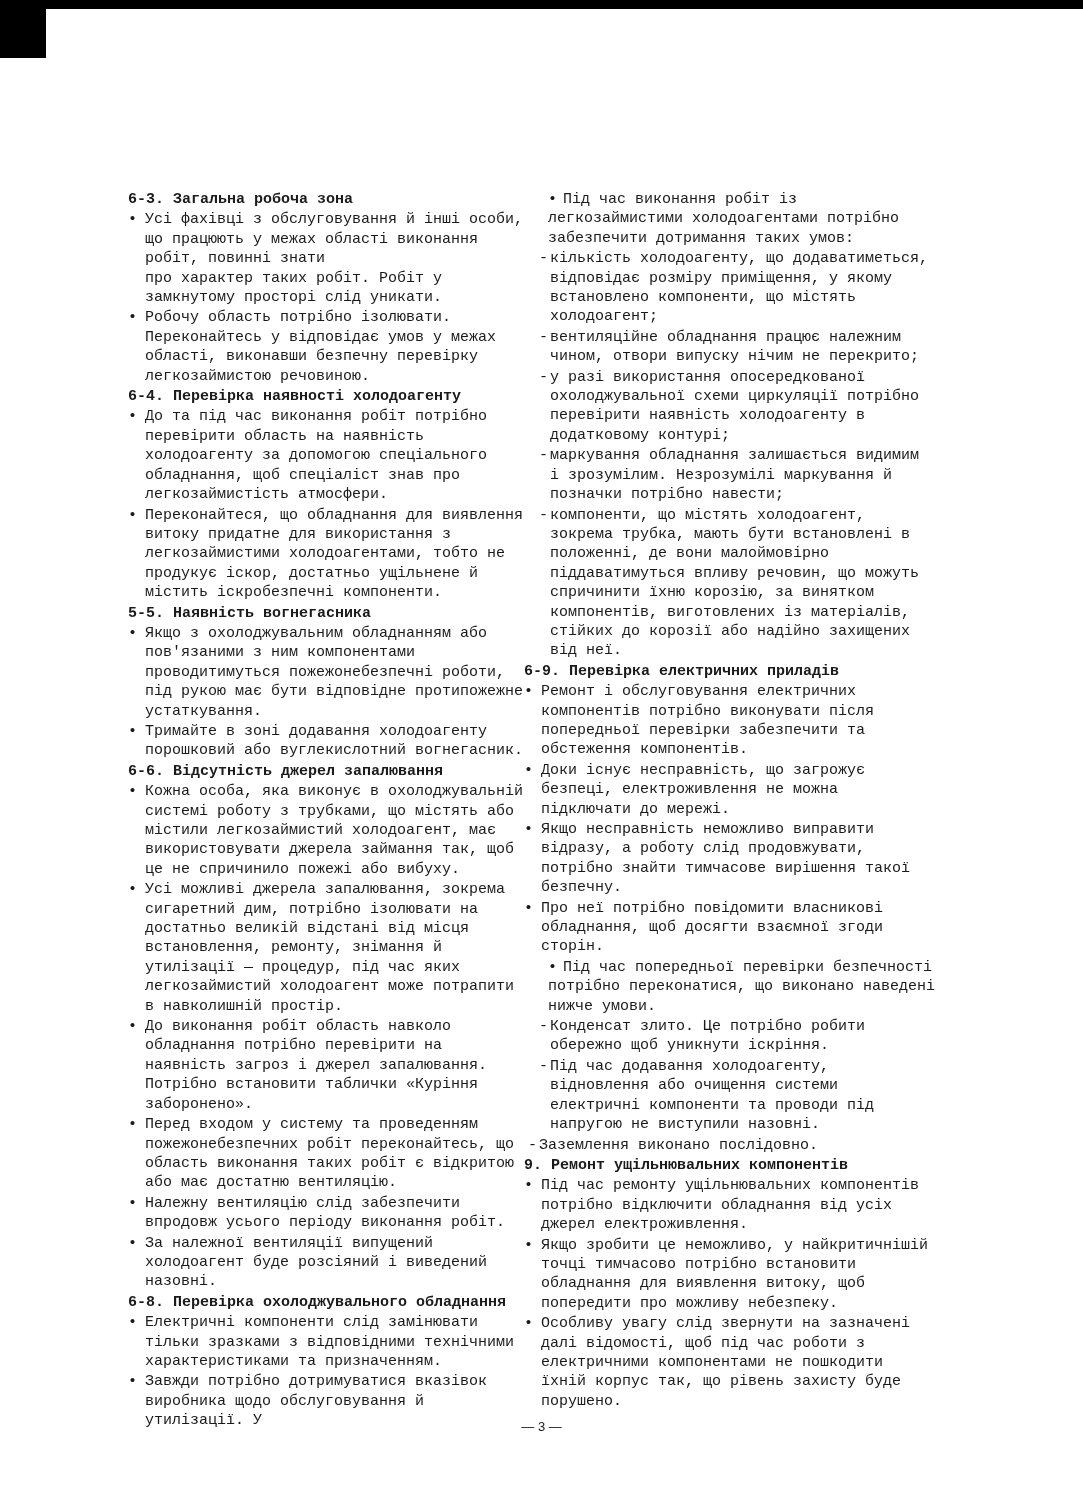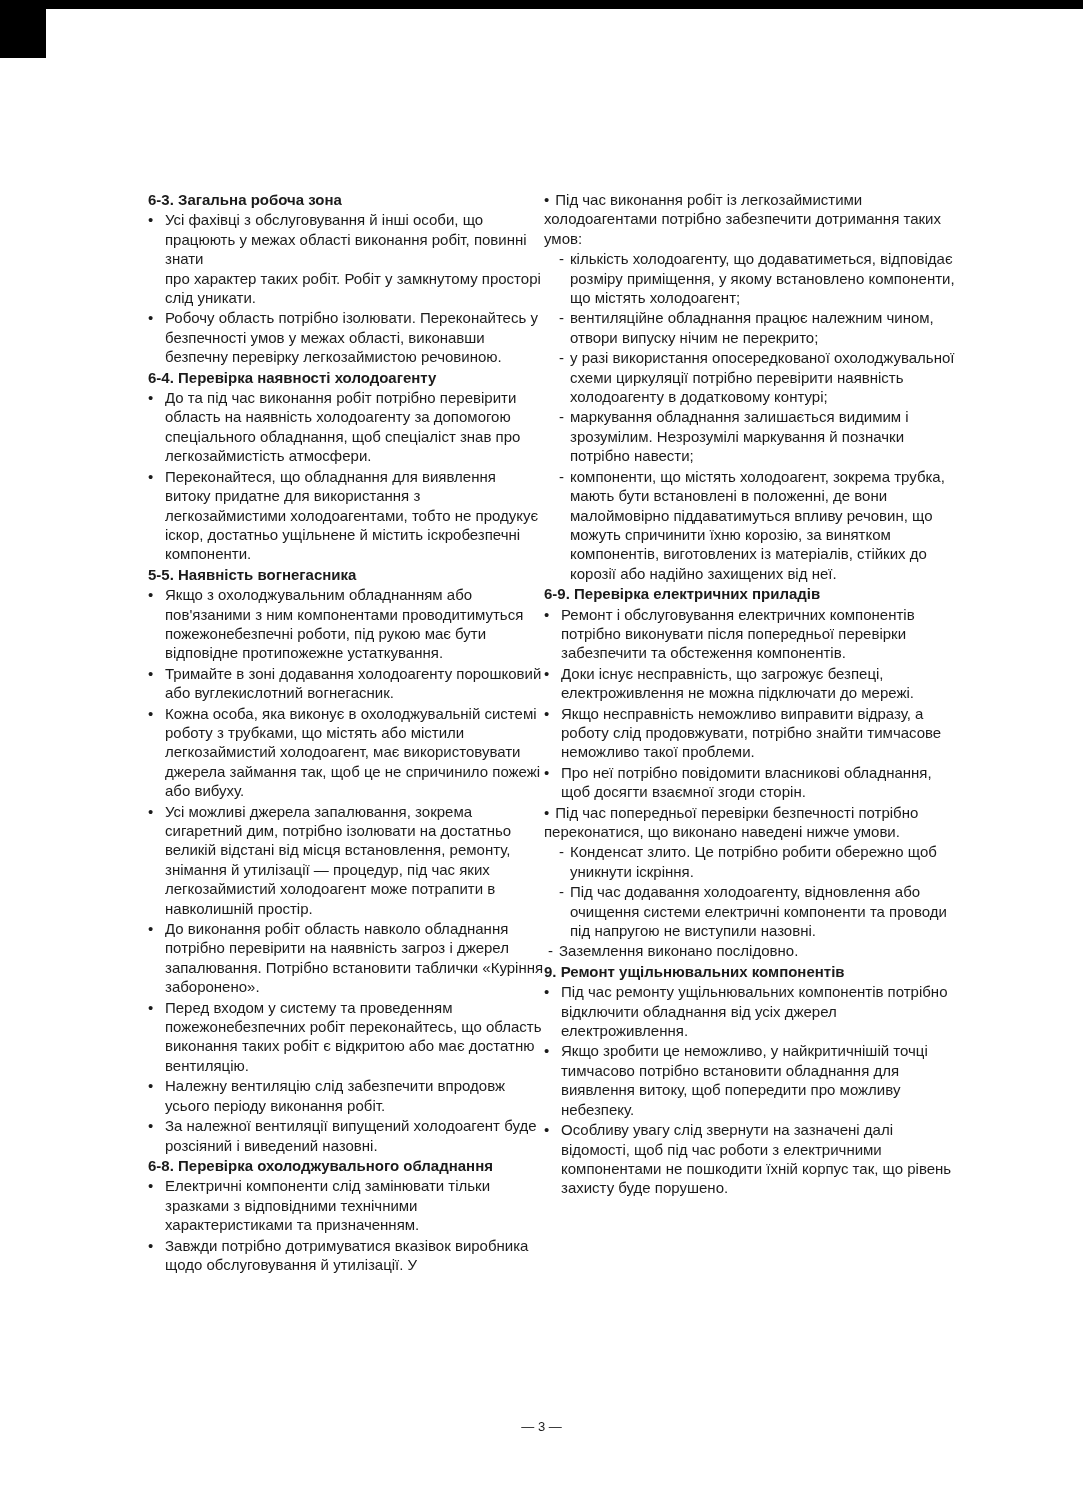--- a/index.html
+++ b/index.html
@@ -11,31 +11,32 @@
     font-family:"Liberation Sans", sans-serif;
     font-size:15px;
     line-height:19.4px;
     color:#1b1b1b;
     overflow:hidden;
   }
   .scan-top    { position:absolute; top:0; left:0; width:100%; height:9px; background:#000; }
   .scan-corner { position:absolute; top:0; left:0; width:46px; height:58px; background:#000; }
   .content {
     position:absolute;
-    top:190px; left:148px;
+    top:190px; left:128px;
     width:834px;
     display:flex;
+    font-family:Liberation Mono, monospace;
   }
   .col-left  { width:396px; }
   .col-right { width:412px; }
   .block   { margin:0 0 1px 0; }
   .heading { font-weight:bold; }
   .bullet  { display:flex; }
   .bullet > .marker { flex:0 0 17px; }
-  .bullet-flush { display:block; }
+  .bullet-flush { display:block;margin-left:24px; }
   .bullet-flush > .marker { display:inline; padding-right:6px; }
   .bullet-flush > .text   { display:inline; }
   .sub  { display:flex; padding-left:15px; }
   .sub  > .marker { flex:0 0 11px; }
   .dash { display:flex; padding-left:4px; }
   .dash > .marker { flex:0 0 11px; }
   .text { flex:1; white-space:pre-line; }
   .footer {
     position:absolute;
     bottom:72px; left:0;
@@ -55,40 +56,41 @@
   <div class="content">
     <div class="col-left">
         <div class="block heading">6-3. Загальна робоча зона</div>
         <div class="block bullet">
           <span class="marker">•</span>
           <span class="text">Усі фахівці з обслуговування й інші особи, що працюють у межах області виконання робіт, повинні знати
 про характер таких робіт. Робіт у замкнутому просторі слід уникати.</span>
         </div>
         <div class="block bullet">
           <span class="marker">•</span>
-          <span class="text">Робочу область потрібно ізолювати. Переконайтесь у безпечності умов у межах області, виконавши безпечну перевірку легкозаймистою речовиною.</span>
+          <span class="text">Робочу область потрібно ізолювати. Переконайтесь у відповідає умов у межах області, виконавши безпечну перевірку легкозаймистою речовиною.</span>
         </div>
         <div class="block heading">6-4. Перевірка наявності холодоагенту</div>
         <div class="block bullet">
           <span class="marker">•</span>
           <span class="text">До та під час виконання робіт потрібно перевірити область на наявність холодоагенту за допомогою спеціального обладнання, щоб спеціаліст знав про легкозаймистість атмосфери.</span>
         </div>
         <div class="block bullet">
           <span class="marker">•</span>
           <span class="text">Переконайтеся, що обладнання для виявлення витоку придатне для використання з легкозаймистими холодоагентами, тобто не продукує іскор, достатньо ущільнене й містить іскробезпечні компоненти.</span>
         </div>
         <div class="block heading">5-5. Наявність вогнегасника</div>
         <div class="block bullet">
           <span class="marker">•</span>
           <span class="text">Якщо з охолоджувальним обладнанням або пов'язаними з ним компонентами проводитимуться пожежонебезпечні роботи, під рукою має бути відповідне протипожежне устаткування.</span>
         </div>
         <div class="block bullet">
           <span class="marker">•</span>
           <span class="text">Тримайте в зоні додавання холодоагенту порошковий або вуглекислотний вогнегасник.</span>
         </div>
+        <div class="block heading">6-6. Відсутність джерел запалювання</div>
         <div class="block bullet">
           <span class="marker">•</span>
           <span class="text">Кожна особа, яка виконує в охолоджувальній системі роботу з трубками, що містять або містили легкозаймистий холодоагент, має використовувати джерела займання так, щоб це не спричинило пожежі або вибуху.</span>
         </div>
         <div class="block bullet">
           <span class="marker">•</span>
           <span class="text">Усі можливі джерела запалювання, зокрема сигаретний дим, потрібно ізолювати на достатньо великій відстані від місця встановлення, ремонту, знімання й утилізації — процедур, під час яких легкозаймистий холодоагент може потрапити в навколишній простір.</span>
         </div>
         <div class="block bullet">
           <span class="marker">•</span>
@@ -142,21 +144,21 @@
         <div class="block bullet">
           <span class="marker">•</span>
           <span class="text">Ремонт і обслуговування електричних компонентів потрібно виконувати після попередньої перевірки забезпечити та обстеження компонентів.</span>
         </div>
         <div class="block bullet">
           <span class="marker">•</span>
           <span class="text">Доки існує несправність, що загрожує безпеці, електроживлення не можна підключати до мережі.</span>
         </div>
         <div class="block bullet">
           <span class="marker">•</span>
-          <span class="text">Якщо несправність неможливо виправити відразу, а роботу слід продовжувати, потрібно знайти тимчасове неможливо такої проблеми.</span>
+          <span class="text">Якщо несправність неможливо виправити відразу, а роботу слід продовжувати, потрібно знайти тимчасове вирішення такої безпечну.</span>
         </div>
         <div class="block bullet">
           <span class="marker">•</span>
           <span class="text">Про неї потрібно повідомити власникові обладнання, щоб досягти взаємної згоди сторін.</span>
         </div>
         <div class="block bullet-flush"><span class="marker">•</span><span class="text">Під час попередньої перевірки безпечності потрібно переконатися, що виконано наведені нижче умови.</span></div>
         <div class="block sub">
           <span class="marker">-</span>
           <span class="text">Конденсат злито. Це потрібно робити обережно щоб уникнути іскріння.</span>
         </div>

